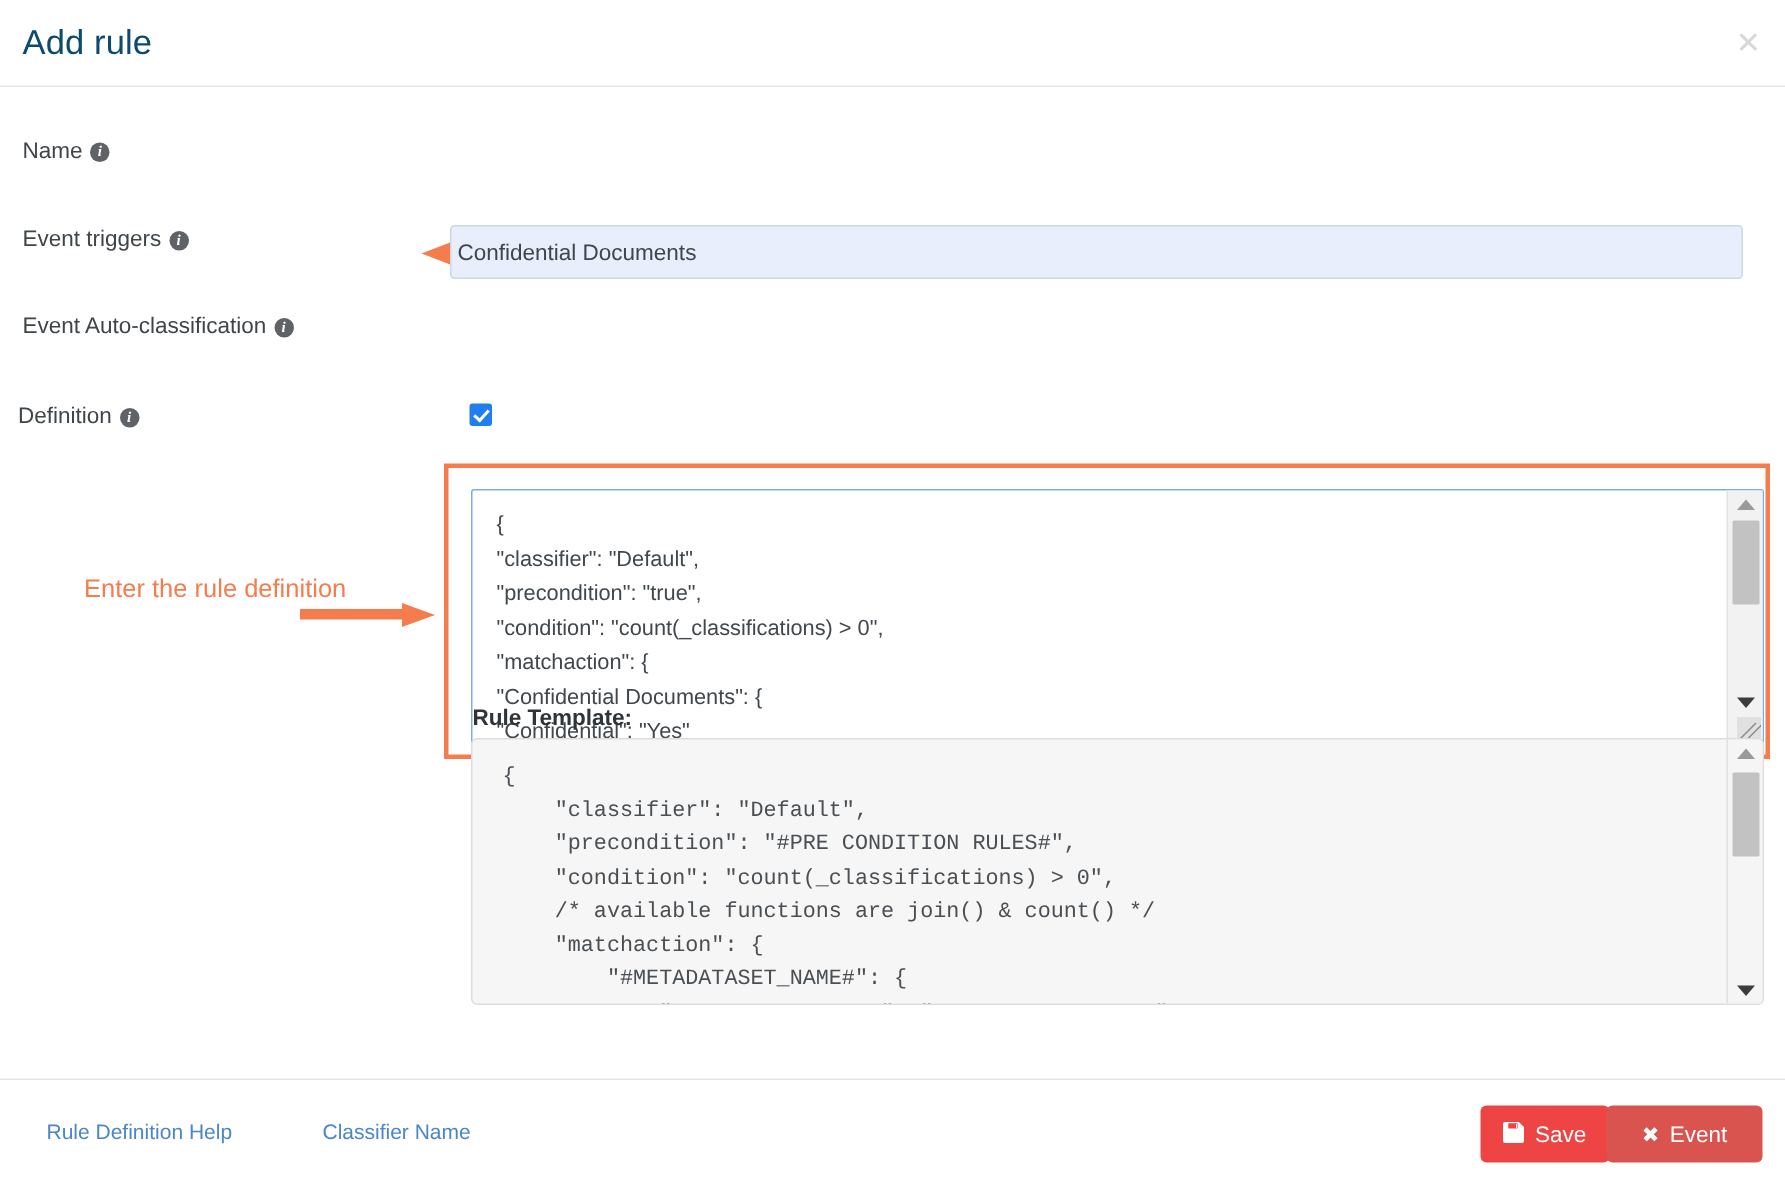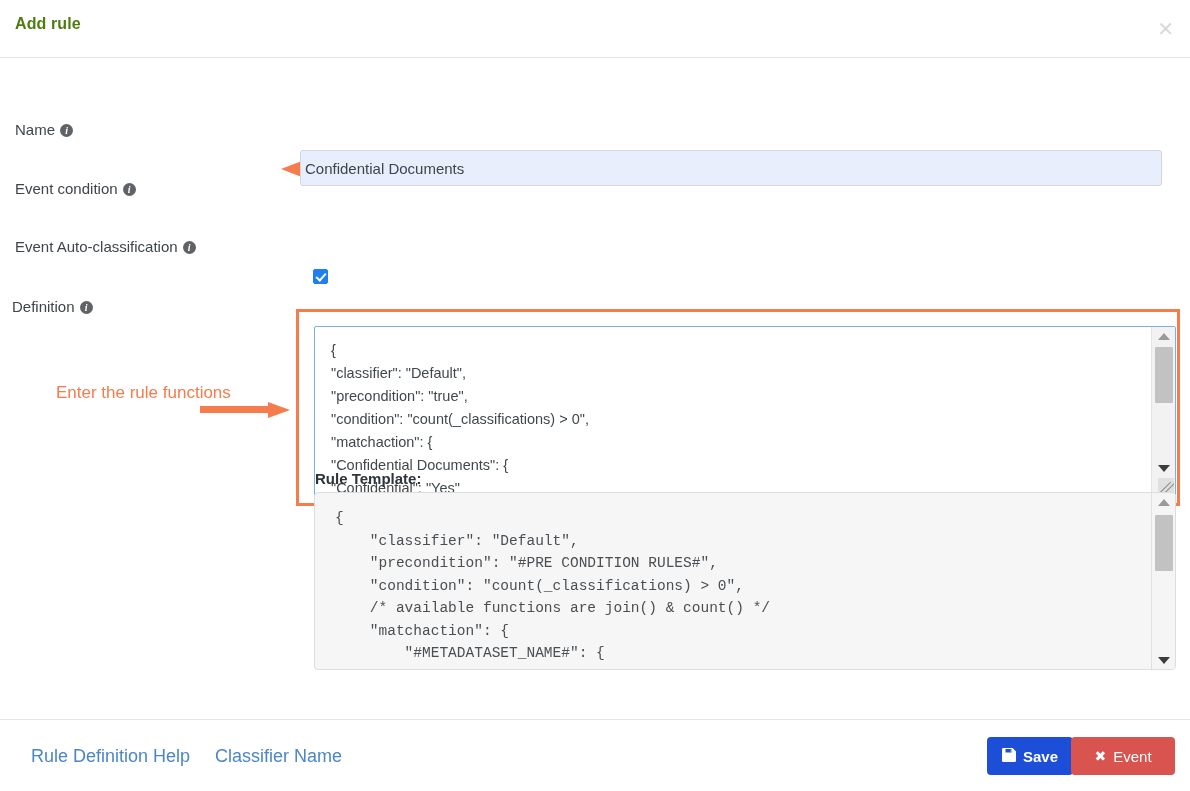--- a/index.html
+++ b/index.html
@@ -13,34 +13,34 @@
 
   #page { position: relative; width: 1190px; height: 791px; background:#fff; }
 
   
   .modal-header {
     position: absolute; left:0; top:0; width:1190px; height:58px;
     border-bottom: 1px solid #e5e5e5;
   }
   .modal-title {
     position:absolute; left:15px; top:15px;
-    font-size: 16px; color:#4d7c0f; font-weight: 700; letter-spacing:0.1px;
+    font-size: 23px; color:#0c4a6e; font-weight: 400; letter-spacing:0.1px;
   }
   .close-icon {
     position:absolute; right:16px; top:19px;
     font-size:20px; line-height:20px; color:#d8d8d8;
     background:none; border:none; cursor:pointer; padding:0;
     font-family:"Liberation Sans", sans-serif;
   }
 
   
   .modal-body { position:absolute; left:0; top:58px; width:1190px; height:661px; }
 
   .field-label {
-    position:absolute; font-size:15px; color:#3f4549; white-space:nowrap;margin-top:29px;
+    position:absolute; font-size:15px; color:#3f4549; white-space:nowrap;
   }
   .info-icon {
     display:inline-block; width:13px; height:13px; border-radius:50%;
     background:#5f6367; color:#fff; font-size:10px; font-weight:bold;
     line-height:13px; text-align:center; vertical-align:1px;
     margin-left:5px; font-family:"Liberation Serif", serif; font-style:italic;
   }
 
   
   .name-input {
@@ -155,28 +155,28 @@
     line-height:22.5px; color:#4a4f54; white-space:pre;
   }
   .scrollbar.template-sb { background:#f5f5f5; border-left:1px solid #e0e0e0; }
 
   
   .modal-footer {
     position:absolute; left:0; top:719px; width:1190px; height:72px;
     border-top:1px solid #e5e5e5; background:#fff;
   }
   .footer-link {
-    position:absolute; font-size:18px; color:#4a86c8; text-decoration:none; cursor:pointer;
+    position:absolute; font-size:14px; color:#4a86c8; text-decoration:none; cursor:pointer;
   }
   .btn {
     position:absolute; top:737px; height:38px; border:none; border-radius:4px;
     color:#fff; font-size:15px; font-family:"Liberation Sans", sans-serif;
     cursor:pointer; display:flex; align-items:center; justify-content:center; gap:7px;
   }
-  .btn-save { left:987px; width:86px; background:#1d4ed8;font-weight:bold; }
+  .btn-save { left:987px; width:86px; background:#ef4444; }
   .btn-cancel { left:1071px; width:104px; background:#d9534f; }
   .btn .glyph { font-size:14px; line-height:14px; }
 </style>
 </head>
 <body>
 
 <div id="page">
 
   <div class="modal-header">
     <div class="modal-title">Add rule</div>
@@ -185,34 +185,34 @@
 
   <div class="modal-body">
 
     <div class="field-label" style="left:15px; top:34px;">
       <span>Name</span><span class="info-icon">i</span>
     </div>
     <div class="name-arrow"></div>
     <input class="name-input" type="text" value="Confidential Documents" style="">
 
     <div class="field-label" style="left:15px; top:93px;">
-      <span>Event condition</span><span class="info-icon">i</span>
+      <span>Event triggers</span><span class="info-icon">i</span>
     </div>
 
     <div class="field-label" style="left:15px; top:151px;">
       <span>Event Auto-classification</span><span class="info-icon">i</span>
     </div>
     <div class="autoclass-checkbox"></div>
 
     <div class="field-label" style="left:12px; top:211px;">
       <span>Definition</span><span class="info-icon">i</span>
     </div>
 
     <div class="highlight-box"></div>
-    <div class="annot-text">Enter the rule functions</div>
+    <div class="annot-text">Enter the rule definition</div>
     <div class="annot-arrow">
       <div class="shaft"></div>
         <div class="head"></div>
     </div>
 
     <div class="definition-wrap">
       <textarea class="definition-text" spellcheck="false" style="">{
 "classifier": "Default",
 "precondition": "true",
 "condition": "count(_classifications) &gt; 0",

